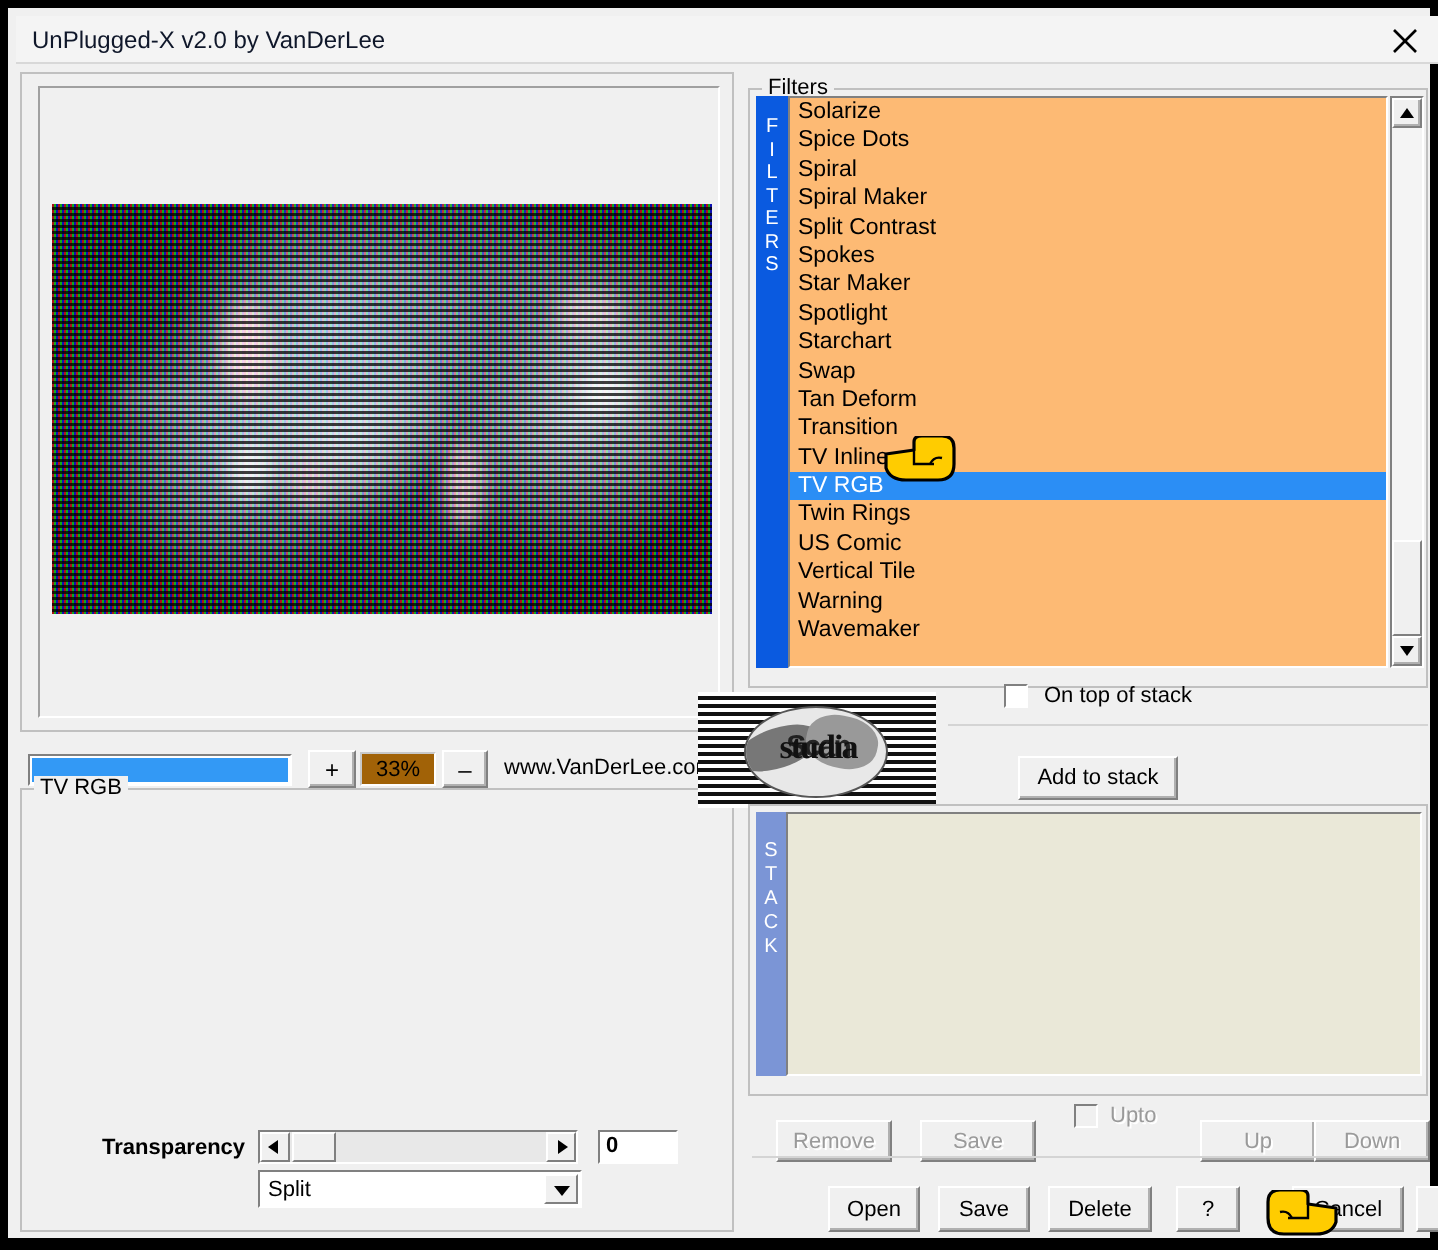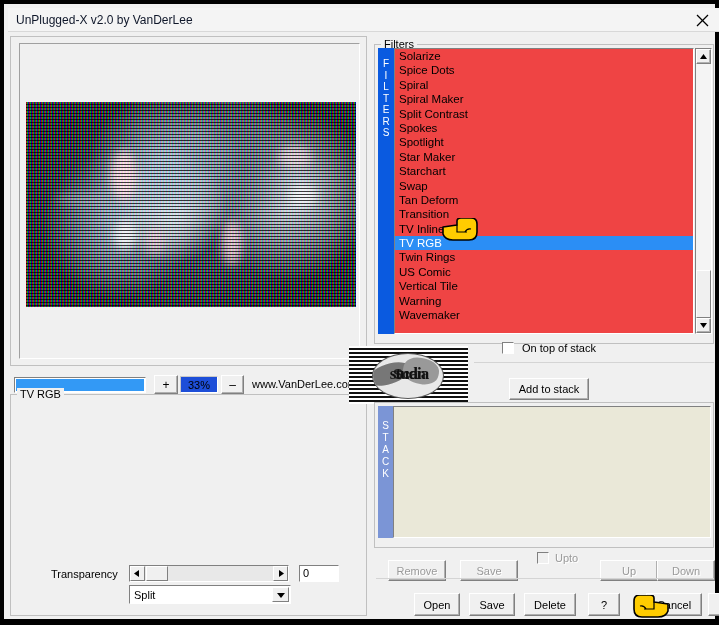--- a/index.html
+++ b/index.html
@@ -84,29 +84,29 @@
     background-image:linear-gradient(0deg,rgba(0,0,0,.75) 50%,rgba(0,0,0,0) 50%);
     background-size:3px 3px;
   }
   .glow{position:absolute;border-radius:50%;filter:blur(5px);}
 
   
   #zoombar-row{position:absolute;left:10px;top:371px;width:350px;height:20px;}
   #progress-frame{position:absolute;left:0;top:2px;width:132px;height:16px;background:#fff;}
   #progress-fill{position:absolute;left:1px;top:1px;width:128px;height:12px;background:#3399f5;}
   #zoom-plus{position:absolute;left:140px;top:0px;width:24px;height:19px;font-size:12px;}
-  #zoom-value-box{position:absolute;left:166px;top:1px;width:38px;height:17px;background:#1d4ed8;
+  #zoom-value-box{position:absolute;left:166px;top:1px;width:38px;height:17px;background:#a16207;
     border:1px solid;border-color:#c8c8c8 #ffffff #ffffff #c8c8c8;box-sizing:border-box;
     display:flex;align-items:center;justify-content:center;font-size:11px;}
   #zoom-minus{position:absolute;left:207px;top:0px;width:23px;height:19px;font-size:12px;}
   #website{position:absolute;left:238px;top:3px;font-size:11px;white-space:nowrap;}
 
   
   #params-group{left:6px;top:390px;width:357px;height:222px;background:#f0f0f0;}
-  #transparency-row{position:absolute;left:40px;top:170px;width:300px;height:18px;}
+  #transparency-row{position:absolute;left:40px;top:170px;width:300px;height:18px;font-weight:bold;}
   #transparency-label{position:absolute;left:0px;top:3px;font-size:11px;white-space:nowrap;}
   #trans-scroll{position:absolute;left:78px;top:0px;width:160px;height:17px;background:#e8e8e8;
     border:1px solid;border-color:#808080 #ffffff #ffffff #808080;box-sizing:border-box;}
   .sb-arrow{position:absolute;top:0px;width:15px;height:15px;background:#f0f0f0;
     border:1px solid;border-color:#ffffff #808080 #808080 #ffffff;box-sizing:border-box;
     display:flex;align-items:center;justify-content:center;}
   #trans-thumb{position:absolute;left:16px;top:0px;width:22px;height:15px;background:#f0f0f0;
     border:1px solid;border-color:#ffffff #808080 #808080 #ffffff;box-sizing:border-box;}
   #trans-value{position:absolute;left:248px;top:0px;width:40px;height:17px;background:#fff;
     border:1px solid;border-color:#808080 #ffffff #ffffff #808080;box-sizing:border-box;
@@ -121,21 +121,21 @@
 
   
   #filters-group{left:370px;top:40px;width:340px;height:300px;background:#f0f0f0;}
   #filters-strip{
     position:absolute;left:3px;top:3px;width:16px;height:286px;background:#0a5ae0;
     color:#fff;font-size:10px;text-align:center;padding-top:10px;box-sizing:border-box;
     line-height:11.5px;letter-spacing:0px;
   }
   #filters-list{
     position:absolute;left:19px;top:3px;width:300px;height:286px;
-    background:#ef4444;overflow:hidden;
+    background:#fdba74;overflow:hidden;
     border:1px solid;border-color:#808080 #ffffff #ffffff #808080;box-sizing:border-box;
   }
   .filter-item{
     height:14.4px;line-height:14.4px;padding-left:4px;font-size:11.5px;
     white-space:nowrap;cursor:default;
   }
   .filter-item.selected{background:#2b8ef5;color:#fff;}
   #filters-scrollbar{
     position:absolute;left:320px;top:3px;width:17px;height:286px;
     background:#f4f4f4;
@@ -312,22 +312,22 @@
         <div>S</div>
       </div>
 
     <div id="filters-list">
         <div class="filter-item">Solarize</div>
         <div class="filter-item">Spice Dots</div>
         <div class="filter-item">Spiral</div>
         <div class="filter-item">Spiral Maker</div>
         <div class="filter-item">Split Contrast</div>
         <div class="filter-item">Spokes</div>
+        <div class="filter-item">Star Maker</div>
         <div class="filter-item">Spotlight</div>
-        <div class="filter-item">Star Maker</div>
         <div class="filter-item">Starchart</div>
         <div class="filter-item">Swap</div>
         <div class="filter-item">Tan Deform</div>
         <div class="filter-item">Transition</div>
         <div class="filter-item">TV Inline</div>
         <div class="filter-item selected">TV RGB</div>
         <div class="filter-item">Twin Rings</div>
         <div class="filter-item">US Comic</div>
         <div class="filter-item">Vertical Tile</div>
         <div class="filter-item">Warning</div>

